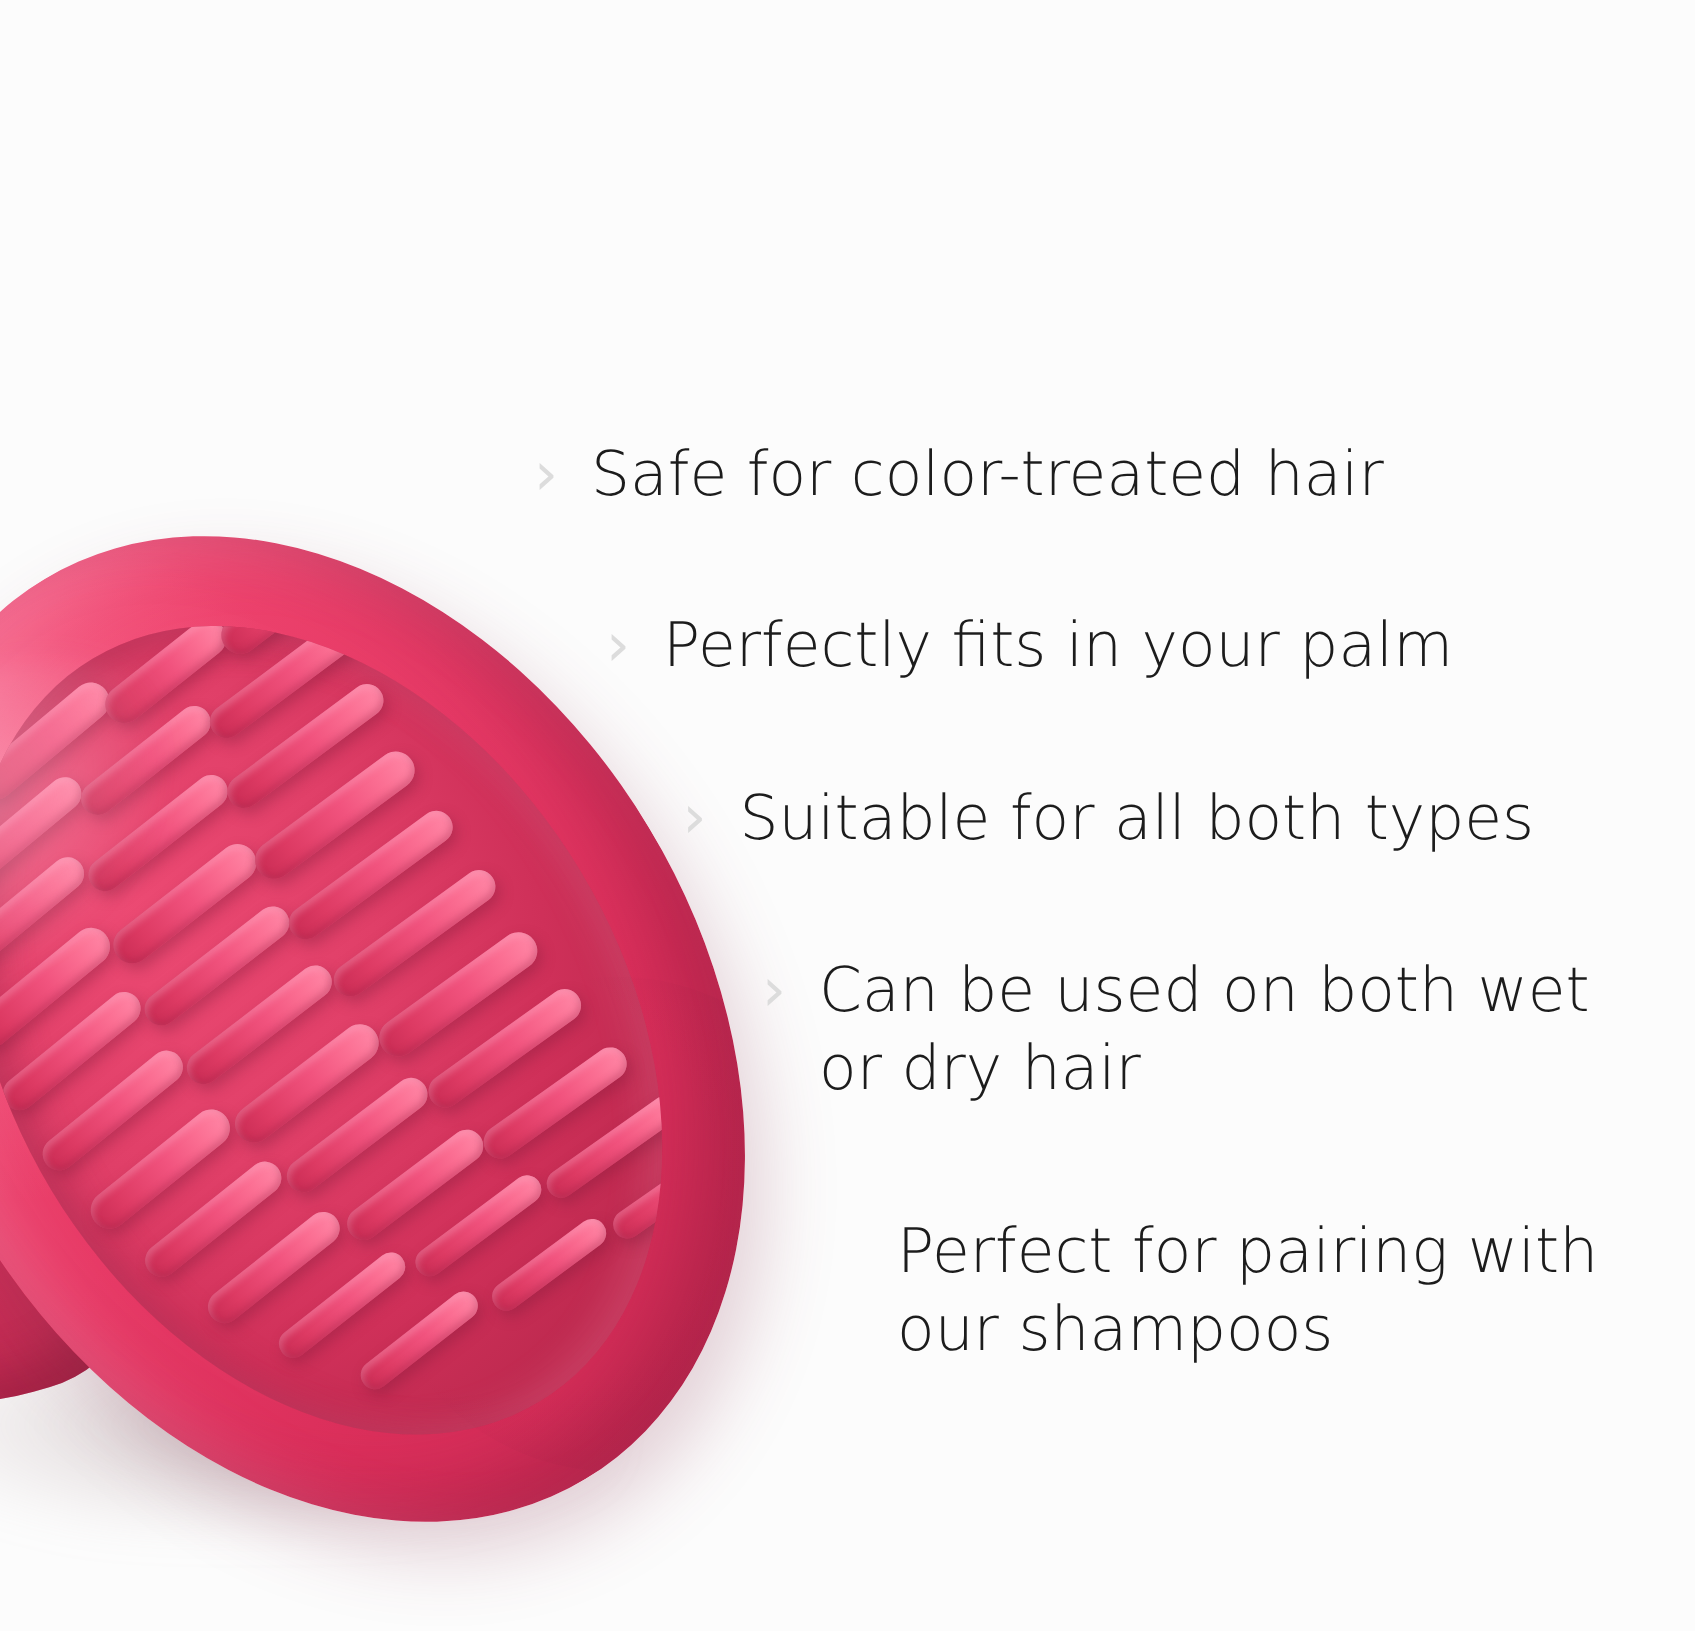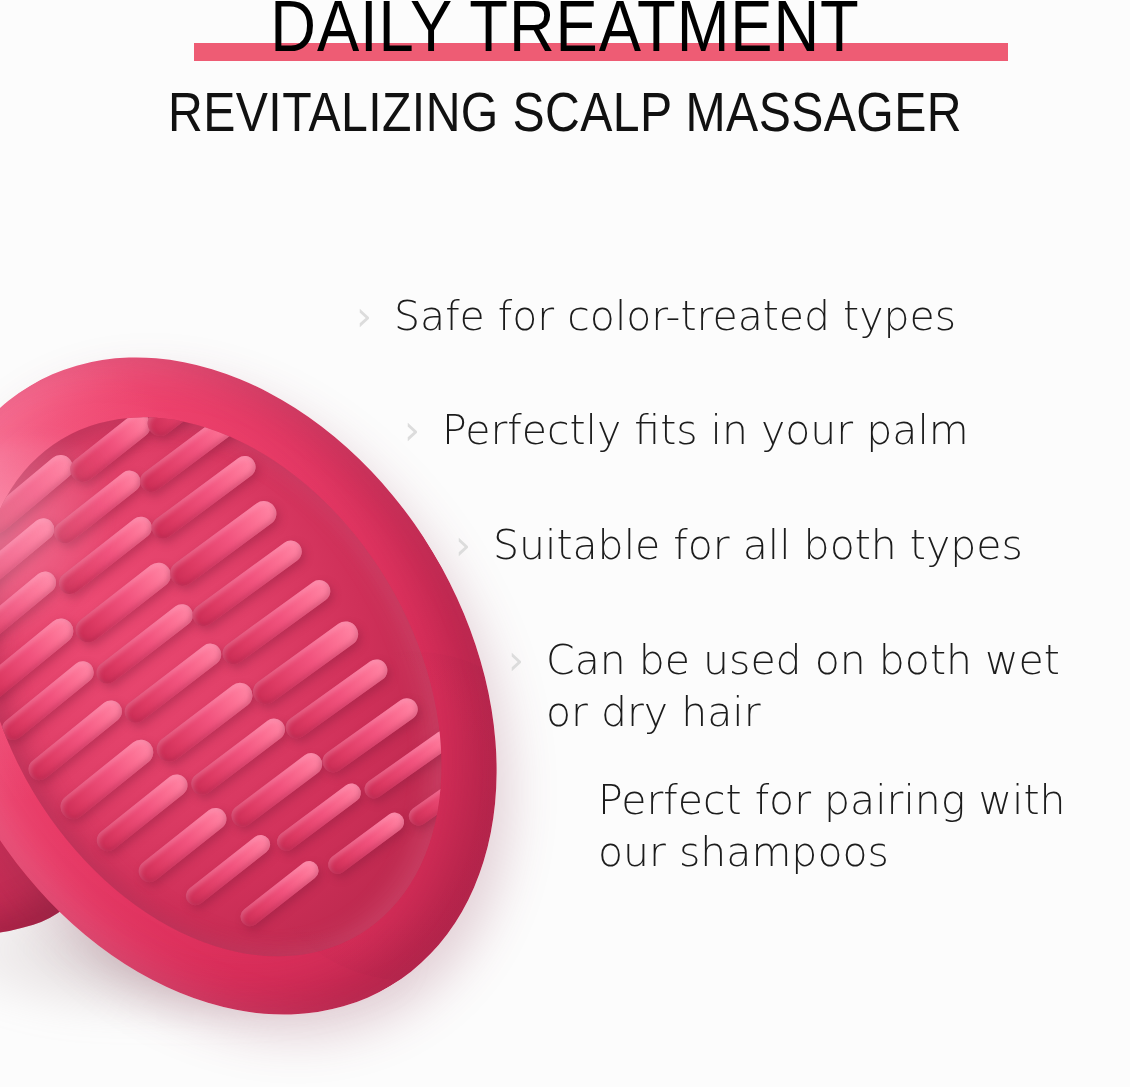--- a/index.html
+++ b/index.html
@@ -116,21 +116,21 @@
 
   .feature .ftext {
     display:block;
     white-space:pre-line;
   }
 
   .f1 { left:356px;  top:8px;   }
   .f2 { left:404px;  top:122px; }
   .f3 { left:455px;  top:237px; }
   .f4 { left:508px;  top:352px; }
-  .f5 { left:560px;  top:492px; }
+  .f5 { left:560px;  top:526px; }
 
   
   .product {
     position:absolute;
     left:-120px;
     top:330px;
     width:700px;
     height:740px;
   }
 
@@ -256,27 +256,20 @@
     border-radius:50%;
     background:radial-gradient(ellipse at 35% 30%, rgba(150,30,66,0.0) 45%, rgba(150,30,66,0.30) 100%);
     pointer-events:none;
   }
 </style>
 </head>
 <body>
 
 <div class="canvas">
 
-  <div class="header">
-    <div class="title-wrap">
-      <div class="title-underline"></div>
-      <div class="title">DAILY TREATMENT</div>
-    </div>
-    <div class="subtitle">REVITALIZING SCALP MASSAGER</div>
-  </div>
 
   <div class="product">
     <div class="drop-shadow"></div>
     <div class="handle"></div>
     <div class="handle-bar"></div>
     <div class="head">
       <div class="face" id="nub-host">
           <div class="nub tall" style="left: 96px; top: 26px; width: 108px; transform: rotate(-8.9deg);"></div>
           <div class="nub tall" style="left: 196px; top: 26px; width: 96px; transform: rotate(-7.4deg);"></div>
           <div class="nub tall" style="left: 286px; top: 26px; width: 112px; transform: rotate(-5.9deg);"></div>
@@ -313,21 +306,21 @@
         </div>
       <div class="rim-sheen"></div>
       <div class="edge-dark"></div>
     </div>
   </div>
 
   <div class="features">
 
     <div class="feature f1">
       <span class="chev">›</span>
-      <span class="ftext">Safe for color-treated types</span>
+      <span class="ftext">Safe for color-treated hair</span>
     </div>
 
     <div class="feature f2">
       <span class="chev">›</span>
       <span class="ftext">Perfectly fits in your palm</span>
     </div>
 
     <div class="feature f3">
       <span class="chev">›</span>
       <span class="ftext">Suitable for all both types</span>

